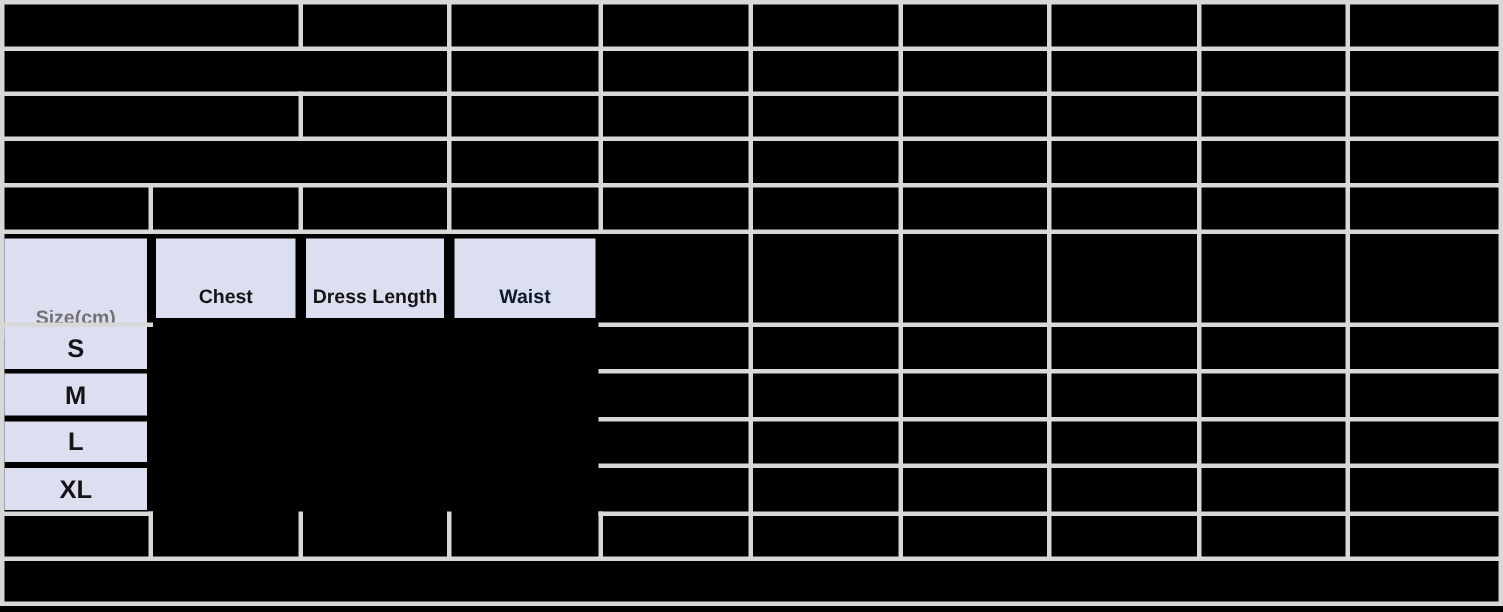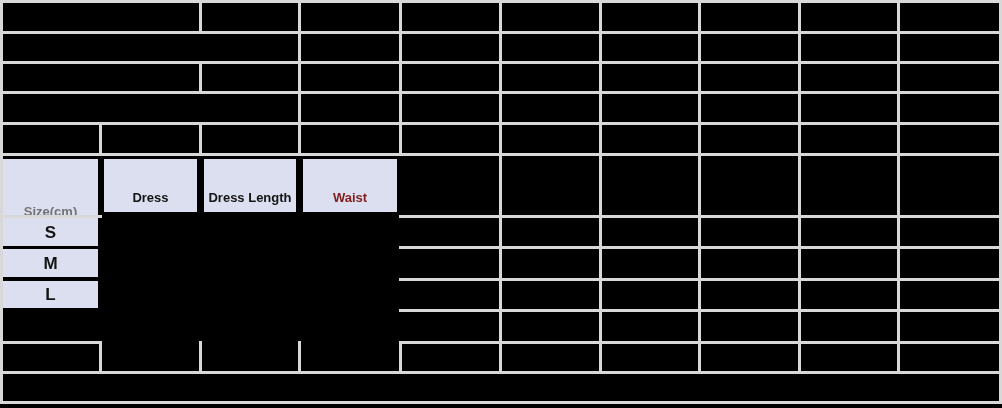--- a/index.html
+++ b/index.html
@@ -31,32 +31,33 @@
     line-height:17px;
   }
 </style>
 </head>
 <body>
 
 <div id="sheet" style="background: rgb(0, 0, 0);">
 
   <div class="lcell header" style="left: 3px; top: 159px; width: 95px; height: 67px; background: rgb(219, 223, 240); color: #737373;">Size(cm)</div>
 
-  <div class="lcell header" style="left: 104px; top: 159px; width: 93px; height: 53px; background: rgb(219, 223, 240); color: rgb(20, 20, 20);">Dress</div>
+  <div class="lcell header" style="left: 104px; top: 159px; width: 93px; height: 53px; background: rgb(219, 223, 240); color: rgb(20, 20, 20);">Chest</div>
 
   <div class="lcell header" style="left: 204px; top: 159px; width: 92px; height: 53px; background: rgb(219, 223, 240); color: rgb(20, 20, 20);">Dress Length</div>
 
-  <div class="lcell header" style="left: 303px; top: 159px; width: 94px; height: 53px; background: rgb(219, 223, 240); color: #7f1d1d;">Waist</div>
+  <div class="lcell header" style="left: 303px; top: 159px; width: 94px; height: 53px; background: rgb(219, 223, 240); color: #0f172a;">Waist</div>
 
   <div class="lcell size" style="left: 3px; top: 218px; width: 95px; height: 28px; background: rgb(219, 223, 240); color: rgb(20, 20, 20);">S</div>
 
   <div class="lcell size" style="left: 3px; top: 249px; width: 95px; height: 28px; background: rgb(219, 223, 240); color: rgb(20, 20, 20);">M</div>
 
   <div class="lcell size" style="left: 3px; top: 281px; width: 95px; height: 27px; background: rgb(219, 223, 240); color: rgb(20, 20, 20);">L</div>
 
+  <div class="lcell size" style="left: 3px; top: 312px; width: 95px; height: 28px; background: rgb(219, 223, 240); color: rgb(20, 20, 20);">XL</div>
 <div class="gridline" style="left: 0px; top: 0px; width: 1002px; height: 3px; background: rgb(216, 216, 216);"></div>
     <div class="gridline" style="left: 0px; top: 31px; width: 1002px; height: 3px; background: rgb(216, 216, 216);"></div>
     <div class="gridline" style="left: 0px; top: 61px; width: 1002px; height: 3px; background: rgb(216, 216, 216);"></div>
     <div class="gridline" style="left: 0px; top: 91px; width: 1002px; height: 3px; background: rgb(216, 216, 216);"></div>
     <div class="gridline" style="left: 0px; top: 122px; width: 1002px; height: 3px; background: rgb(216, 216, 216);"></div>
     <div class="gridline" style="left: 0px; top: 153px; width: 1002px; height: 3px; background: rgb(216, 216, 216);"></div>
     <div class="gridline" style="left: 0px; top: 215px; width: 102px; height: 3px; background: rgb(216, 216, 216);"></div>
     <div class="gridline" style="left: 399px; top: 215px; width: 603px; height: 3px; background: rgb(216, 216, 216);"></div>
     <div class="gridline" style="left: 399px; top: 246px; width: 603px; height: 3px; background: rgb(216, 216, 216);"></div>
     <div class="gridline" style="left: 399px; top: 278px; width: 603px; height: 3px; background: rgb(216, 216, 216);"></div>

